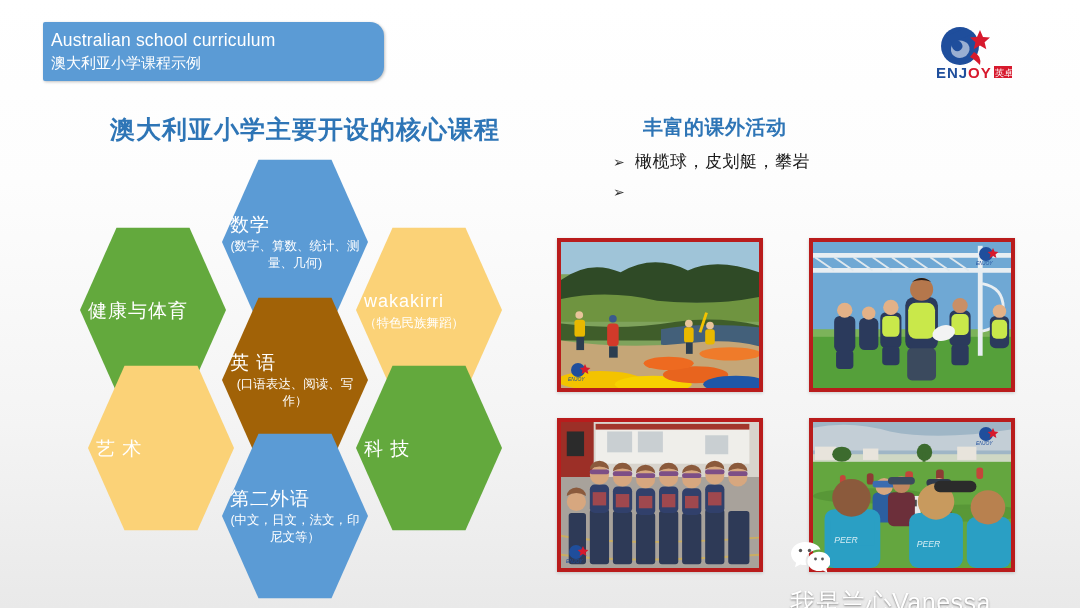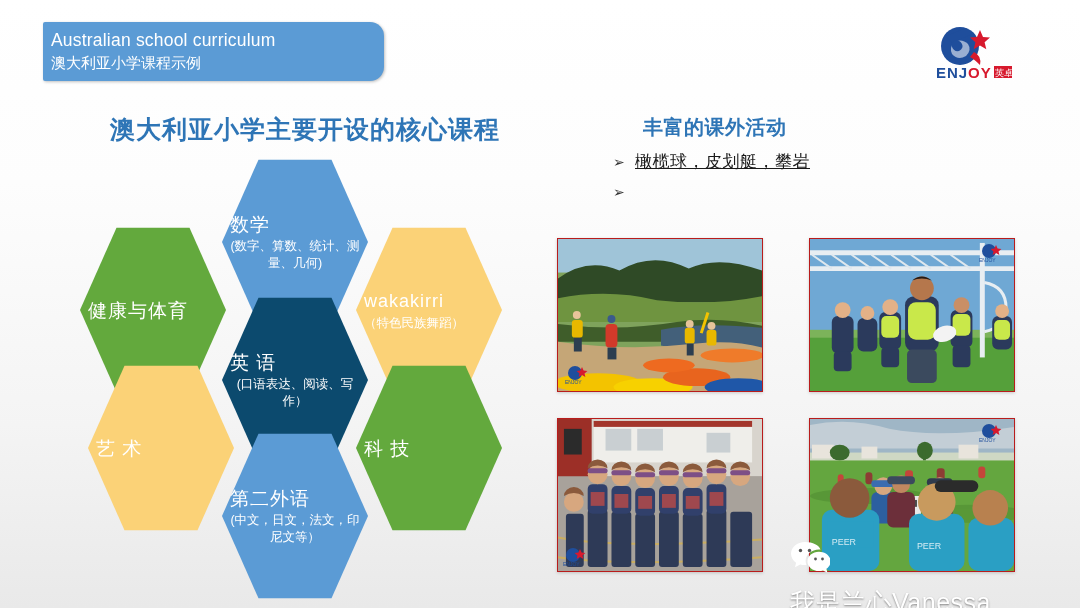--- a/index.html
+++ b/index.html
@@ -33,54 +33,55 @@
     position:absolute; left:607px; top:114px;
     font-size:20px; font-weight:700; color:#2e75b6; letter-spacing:.5px;margin-left:36px;
   }
 
   
   .bullets{ position:absolute; left:613px; top:150px; }
   .bullet{ display:flex; align-items:flex-start; margin-bottom:6px; }
   .bullet .arrow{
     width:22px; font-size:14px; color:#333; line-height:24px; flex:0 0 22px;
   }
-  .bullet .btext{ font-size:17px; color:#1a1a1a; line-height:24px; letter-spacing:.5px;text-decoration:underline; }
+  .bullet .btext{ font-size:17px; color:#1a1a1a; line-height:24px; letter-spacing:.5px; }
 
   
   .hexwrap{ position:absolute; left:80px; top:160px; width:430px; height:420px; }
   .hex{
     position:absolute; width:146px; height:168px;
     clip-path:polygon(25% 1%,75% 1%,100% 50%,75% 99%,25% 99%,0% 50%);
     display:flex; flex-direction:column; align-items:flex-start; justify-content:center;
     color:#ffffff; text-align:center; padding:0 8px;
     filter:drop-shadow(1px 2px 2px rgba(0,0,0,.22));
   }
   .hex .t1{ font-size:19px; font-weight:500; line-height:25px; letter-spacing:1px; }
   .hex .t1.small{ font-size:18px; }
   .hex .t2{ font-size:12.5px; line-height:17px; font-weight:400; margin-top:1px; }
 
   .hex.blue{   background:#5b9bd5; }
   .hex.green{  background:#63a93d; }
   .hex.amber{  background:#fbd277; }
-  .hex.red{    background:#0c4a6e; }
+  .hex.red{    background:#a16207; }
 
   
   .hx-math   { left:142px; top:-2px; }
   .hx-health { left:  0; top:66px; }
   .hx-waka   { left:276px; top:66px; }
   .hx-eng    { left:142px; top:136px; }
   .hx-art    { left:  8px; top:204px; }
   .hx-tech   { left:276px; top:204px; }
   .hx-lang   { left:142px; top:272px; }
 
   
   .photo{
     position:absolute; width:206px; height:154px; overflow:hidden;
-    background:#bbb; border:1px solid #b91c1c;
+    background:#bbb; border:4px solid #b91c1c;
     box-shadow:0 1px 3px rgba(0,0,0,.18);
+    font-style:italic;
   }
   .p1{ left:557px; top:238px; }
   .p2{ left:809px; top:238px; }
   .p3{ left:557px; top:418px; }
   .p4{ left:809px; top:418px; }
   .photo svg{ display:block; width:100%; height:100%; }
 
   .plogo{ position:absolute; width:32px; height:20px; }
 
   

